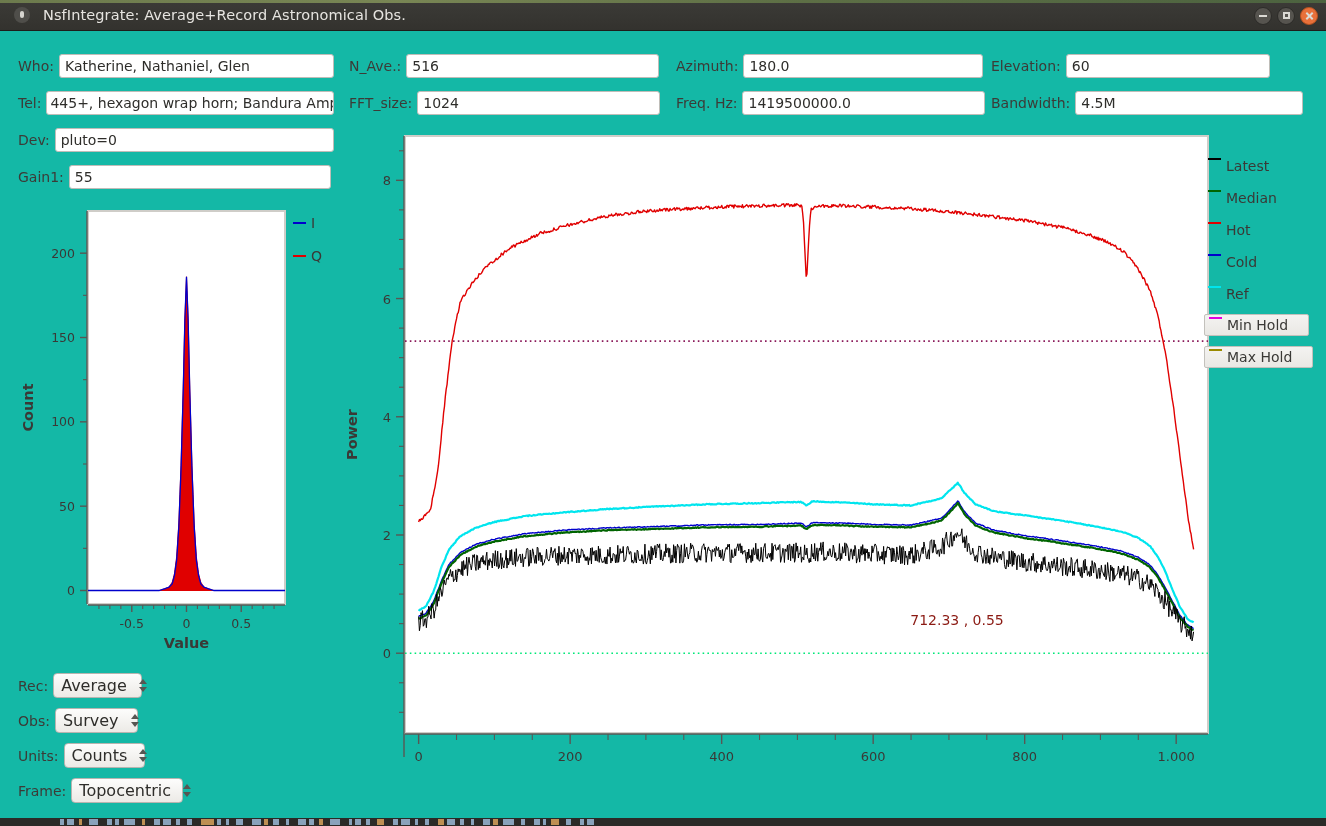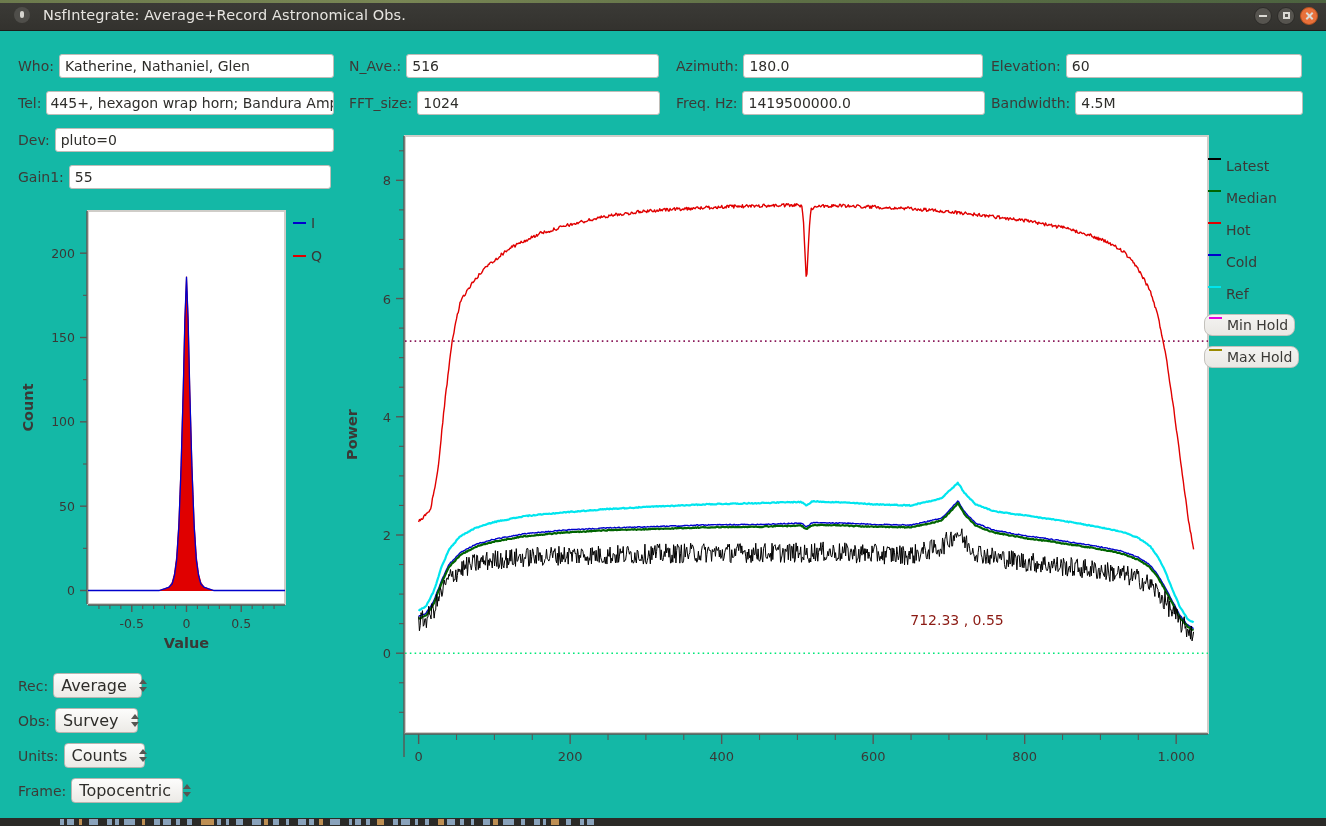--- a/index.html
+++ b/index.html
@@ -105,22 +105,22 @@
   .legend-item {
     position: absolute; display: flex; align-items: flex-start;
     font-size: 14px; color: #3a3936; white-space: nowrap;
   }
   .legend-item .dash {
     width: 13px; height: 0; border-top: 2px solid #000;
     margin-right: 5px; flex: none;
   }
   .legend-item.boxed {
     background: linear-gradient(to bottom,#f4f3f1 0%, #eae8e4 100%);
-    border: 1px solid #c3c1bc; border-radius: 8px;
-    padding: 2px 6px 2px 4px;
+    border: 1px solid #c3c1bc; border-radius: 2px;
+    padding: 2px 20px 2px 4px;
   }
 
   .taskbar-strip {
     position: absolute; left: 0; bottom: 0; width: 1326px; height: 8px;
     background: #2b2a27; overflow: hidden;
   }
   .taskbar-strip .tk {
     position: absolute; top: 1px; height: 6px; background: #9ab7d6; opacity:.85;
   }
   .taskbar-strip .tko { background: #d8a15c; }
@@ -155,21 +155,21 @@
   <div class="field" style="left:349px; top:54px;">
     <label>N_Ave.:</label>
     <div class="txtbox" style="width:253px;">516</div>
   </div>
   <div class="field" style="left:676px; top:54px;">
     <label>Azimuth:</label>
     <div class="txtbox" style="width:240px;">180.0</div>
   </div>
   <div class="field" style="left:991px; top:54px;">
     <label>Elevation:</label>
-    <div class="txtbox" style="width:236px;">60</div>
+    <div class="txtbox" style="width:204px;">60</div>
   </div>
 
   <div class="field" style="left:18px; top:91px;">
     <label>Tel:</label>
     <div class="txtbox clip" style="width:288px;">445+, hexagon wrap horn; Bandura Amps</div>
   </div>
   <div class="field" style="left:349px; top:91px;">
     <label>FFT_size:</label>
     <div class="txtbox" style="width:243px;">1024</div>
   </div>

